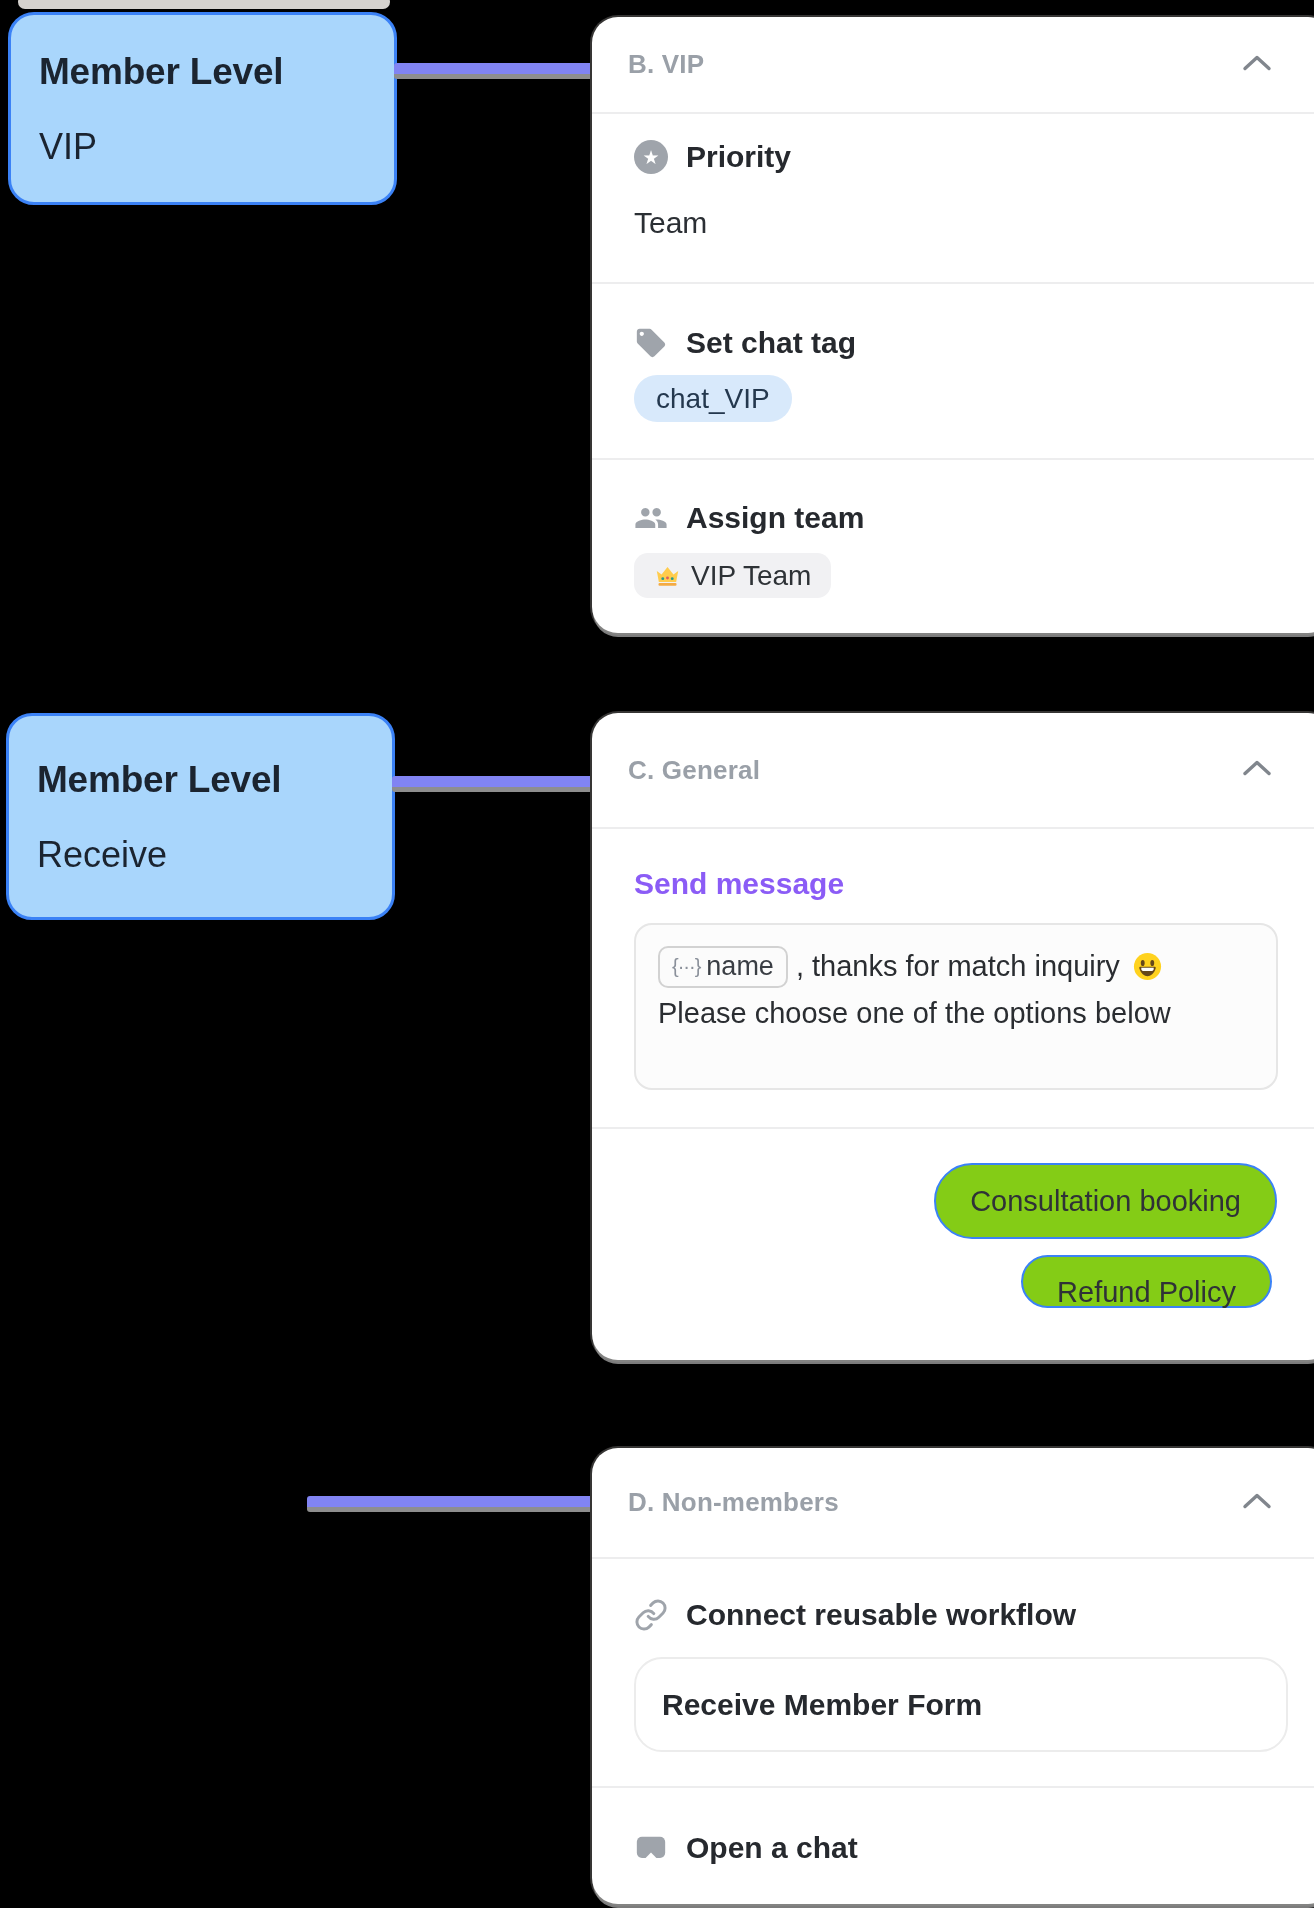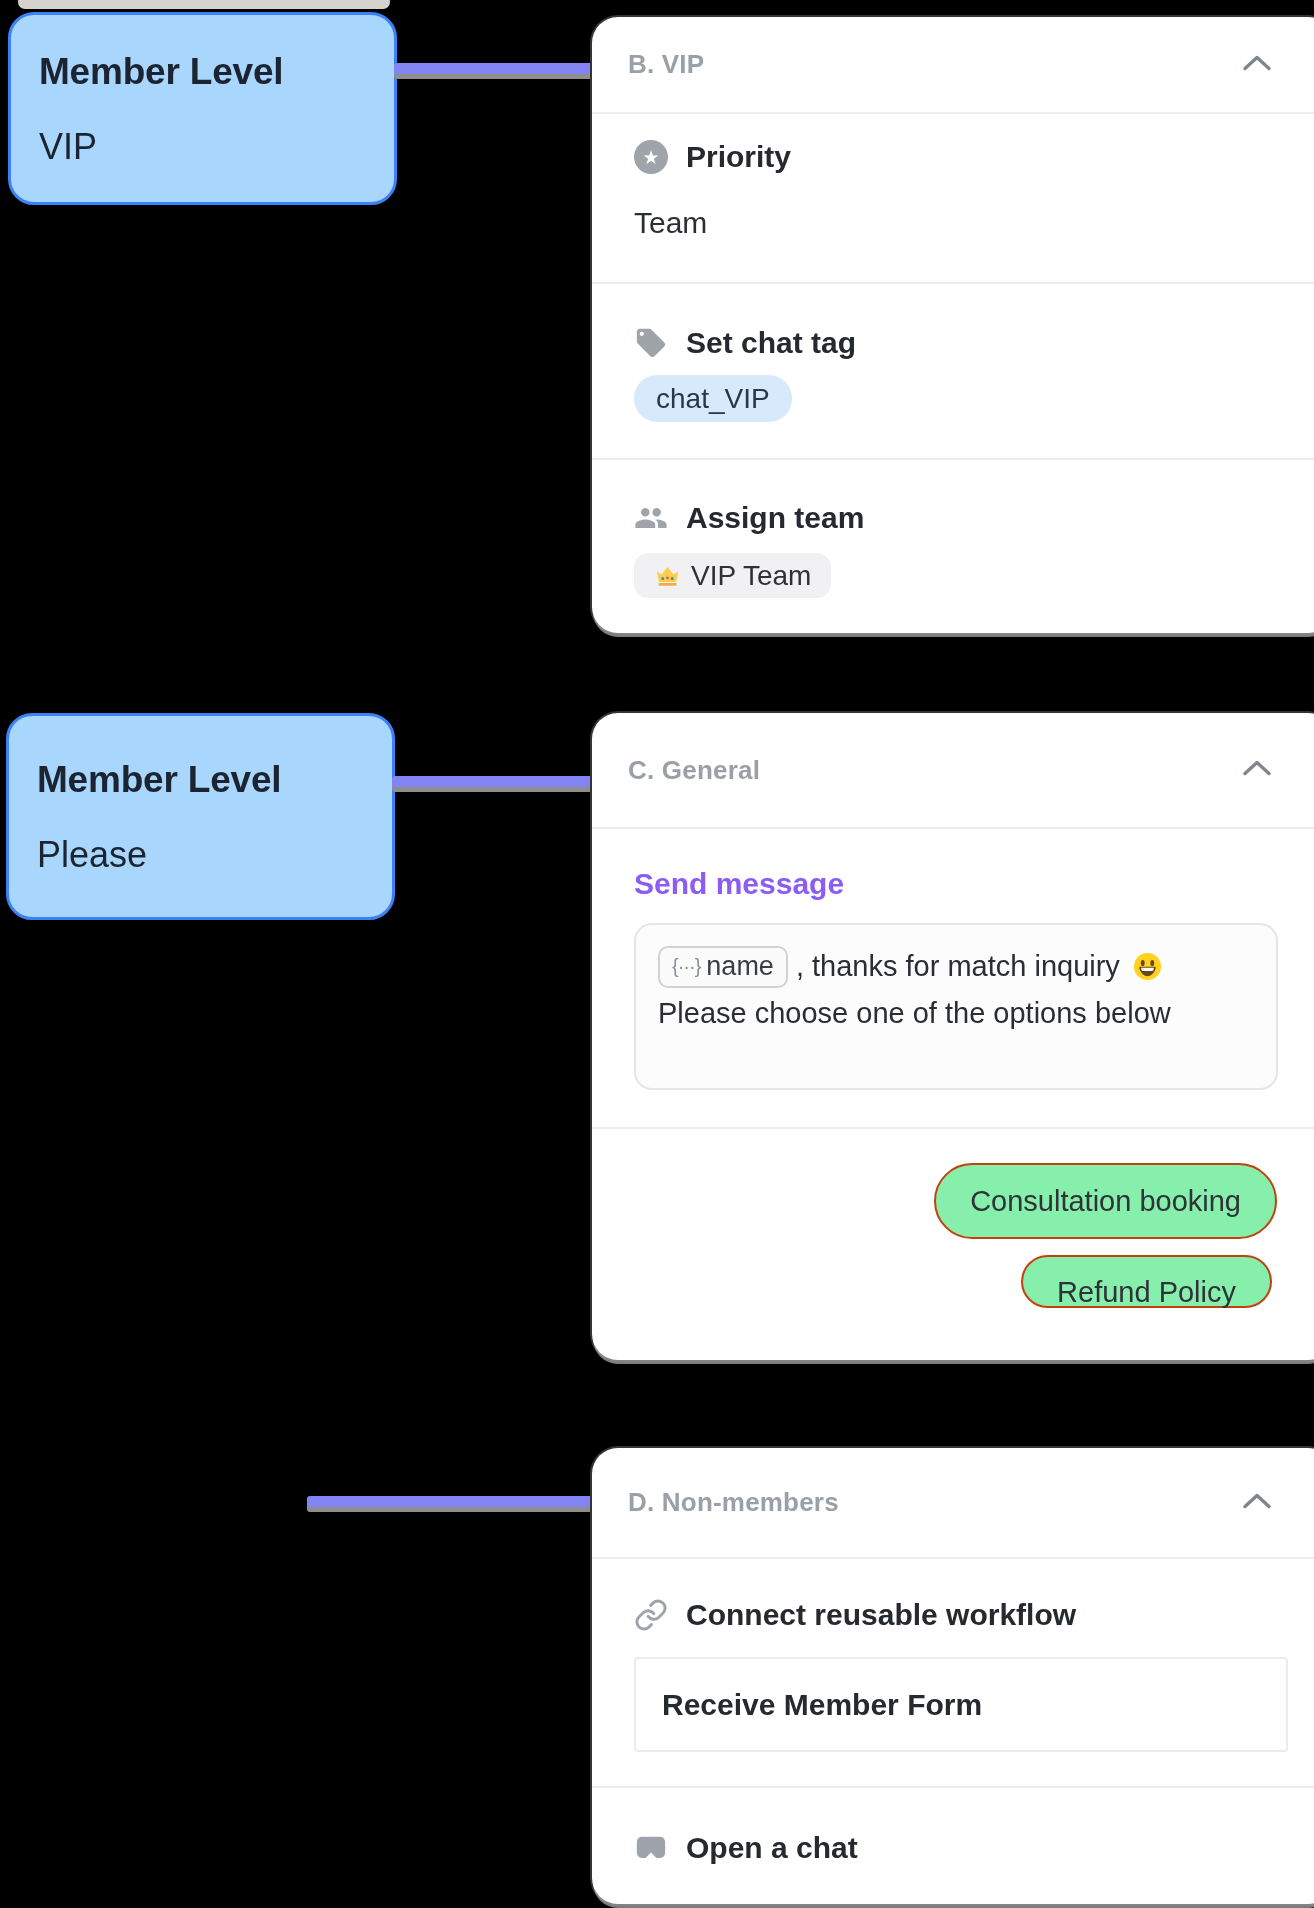--- a/index.html
+++ b/index.html
@@ -52,27 +52,27 @@
   
   .send-label{position:absolute;left:42px;top:154px;font-size:30px;font-weight:700;color:#8b5cf6;}
   .msg-box{position:absolute;left:42px;top:210px;width:644px;height:167px;box-sizing:border-box;
     background:#FCFCFC;border:2px solid #E6E6E6;border-radius:18px;padding:18px 22px;
     font-size:29px;color:#2A2D31;line-height:47px;}
   .msg-line1{display:flex;align-items:center;gap:8px;}
   .token-chip{display:inline-flex;align-items:center;gap:6px;background:#FBFBFB;border:2px solid #D2D2D2;
     border-radius:10px;padding:1px 12px;height:36px;}
   .token-braces{font-size:20px;color:#8A909A;letter-spacing:-1px;}
   .token-name{font-size:27px;color:#3A3E44;}
-  .qr-btn{position:absolute;height:76px;line-height:72px;box-sizing:border-box;background:#86efac;
-    border:2px solid #c2410c;border-radius:40px;padding:0 34px;font-size:29px;color:#2F3237;cursor:pointer;}
+  .qr-btn{position:absolute;height:76px;line-height:72px;box-sizing:border-box;background:#84cc16;
+    border:2px solid #3b82f6;border-radius:40px;padding:0 34px;font-size:29px;color:#2F3237;cursor:pointer;}
   .qr-1{top:450px;right:57px;}
   .qr-2{top:542px;right:62px;height:53px;line-height:71px;}
   
   .recv-box{position:absolute;left:42px;top:209px;width:654px;height:95px;box-sizing:border-box;
-    border:2px solid #ECECEC;border-radius:4px;background:#fff;display:flex;align-items:center;
+    border:2px solid #ECECEC;border-radius:28px;background:#fff;display:flex;align-items:center;
     padding-left:26px;font-size:30px;font-weight:700;color:#26292E;cursor:pointer;}
 </style>
 </head>
 <body>
 
 <div class="canvas">
 
   <div class="top-sliver"></div>
 
   <div class="node-label label-1">
@@ -127,21 +127,21 @@
             <circle cx="12" cy="14.2" r="1.3" fill="#E05E5E"></circle>
             <circle cx="16.2" cy="14.8" r="1.3" fill="#269B8E"></circle>
           </svg>
       </span>
       <span>VIP Team</span>
     </div>
   </div>
 
   <div class="node-label label-2">
     <div class="nl-title">Member Level</div>
-    <div class="nl-sub">Please</div>
+    <div class="nl-sub">Receive</div>
   </div>
   <div class="connector c2"></div>
 
   <div class="card card-2">
     <div class="card-header">
       <span class="hdr">C. General</span>
       <span class="chev">
         <svg width="30" height="17" viewBox="0 0 30 17" fill="none" stroke="#81868D" stroke-width="3.4" stroke-linecap="round" stroke-linejoin="round">
             <path d="M3 14 L15 3 L27 14"></path>
           </svg>

